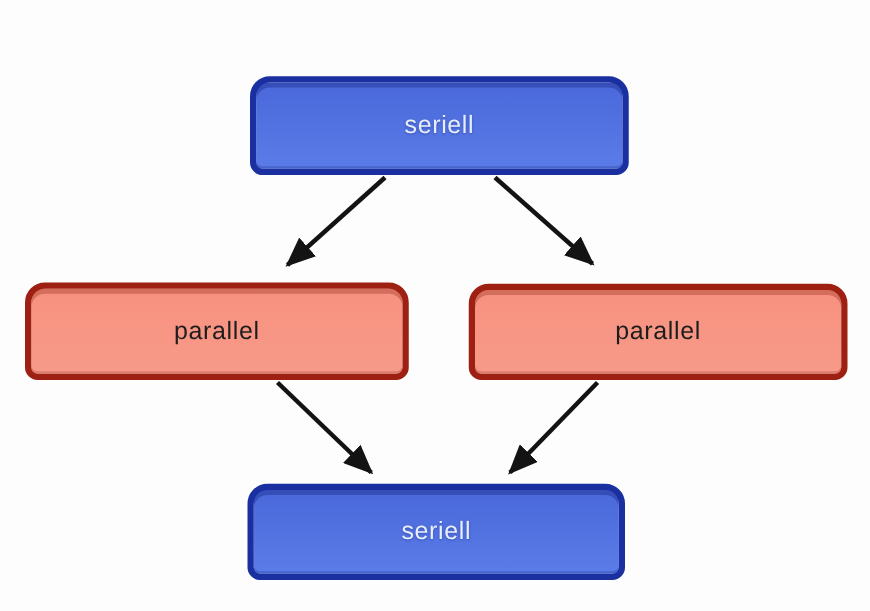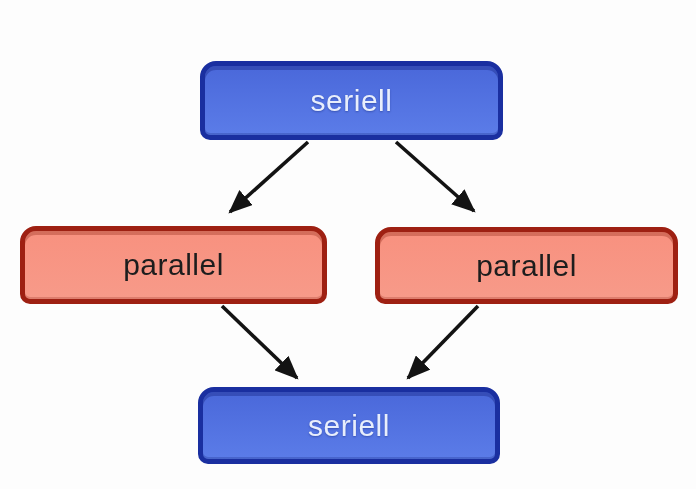--- a/index.html
+++ b/index.html
@@ -23,21 +23,21 @@
     height: 489px;
     pointer-events: none;
   }
   .node {
     position: absolute;
     box-sizing: border-box;
     display: flex;
     align-items: center;
     justify-content: center;
     letter-spacing: 0.5px;
-    font-size: 30px;
+    font-size: 20px;
   }
   .node.serial {
     background: linear-gradient(180deg, var(--serial-fill, #4a68da), #5b7ce8);
     border: 5px solid var(--serial-border, #1a2fa0);
     border-radius: 16px 16px 10px 10px;
     box-shadow: inset 0 4px 0 rgba(16, 30, 120, 0.35), inset 0 -2px 0 rgba(16, 30, 120, 0.25);
     color: var(--serial-text, #e8eefc);
     text-shadow: 0 1px 2px rgba(20, 40, 120, 0.45);
   }
   .node.parallel {

